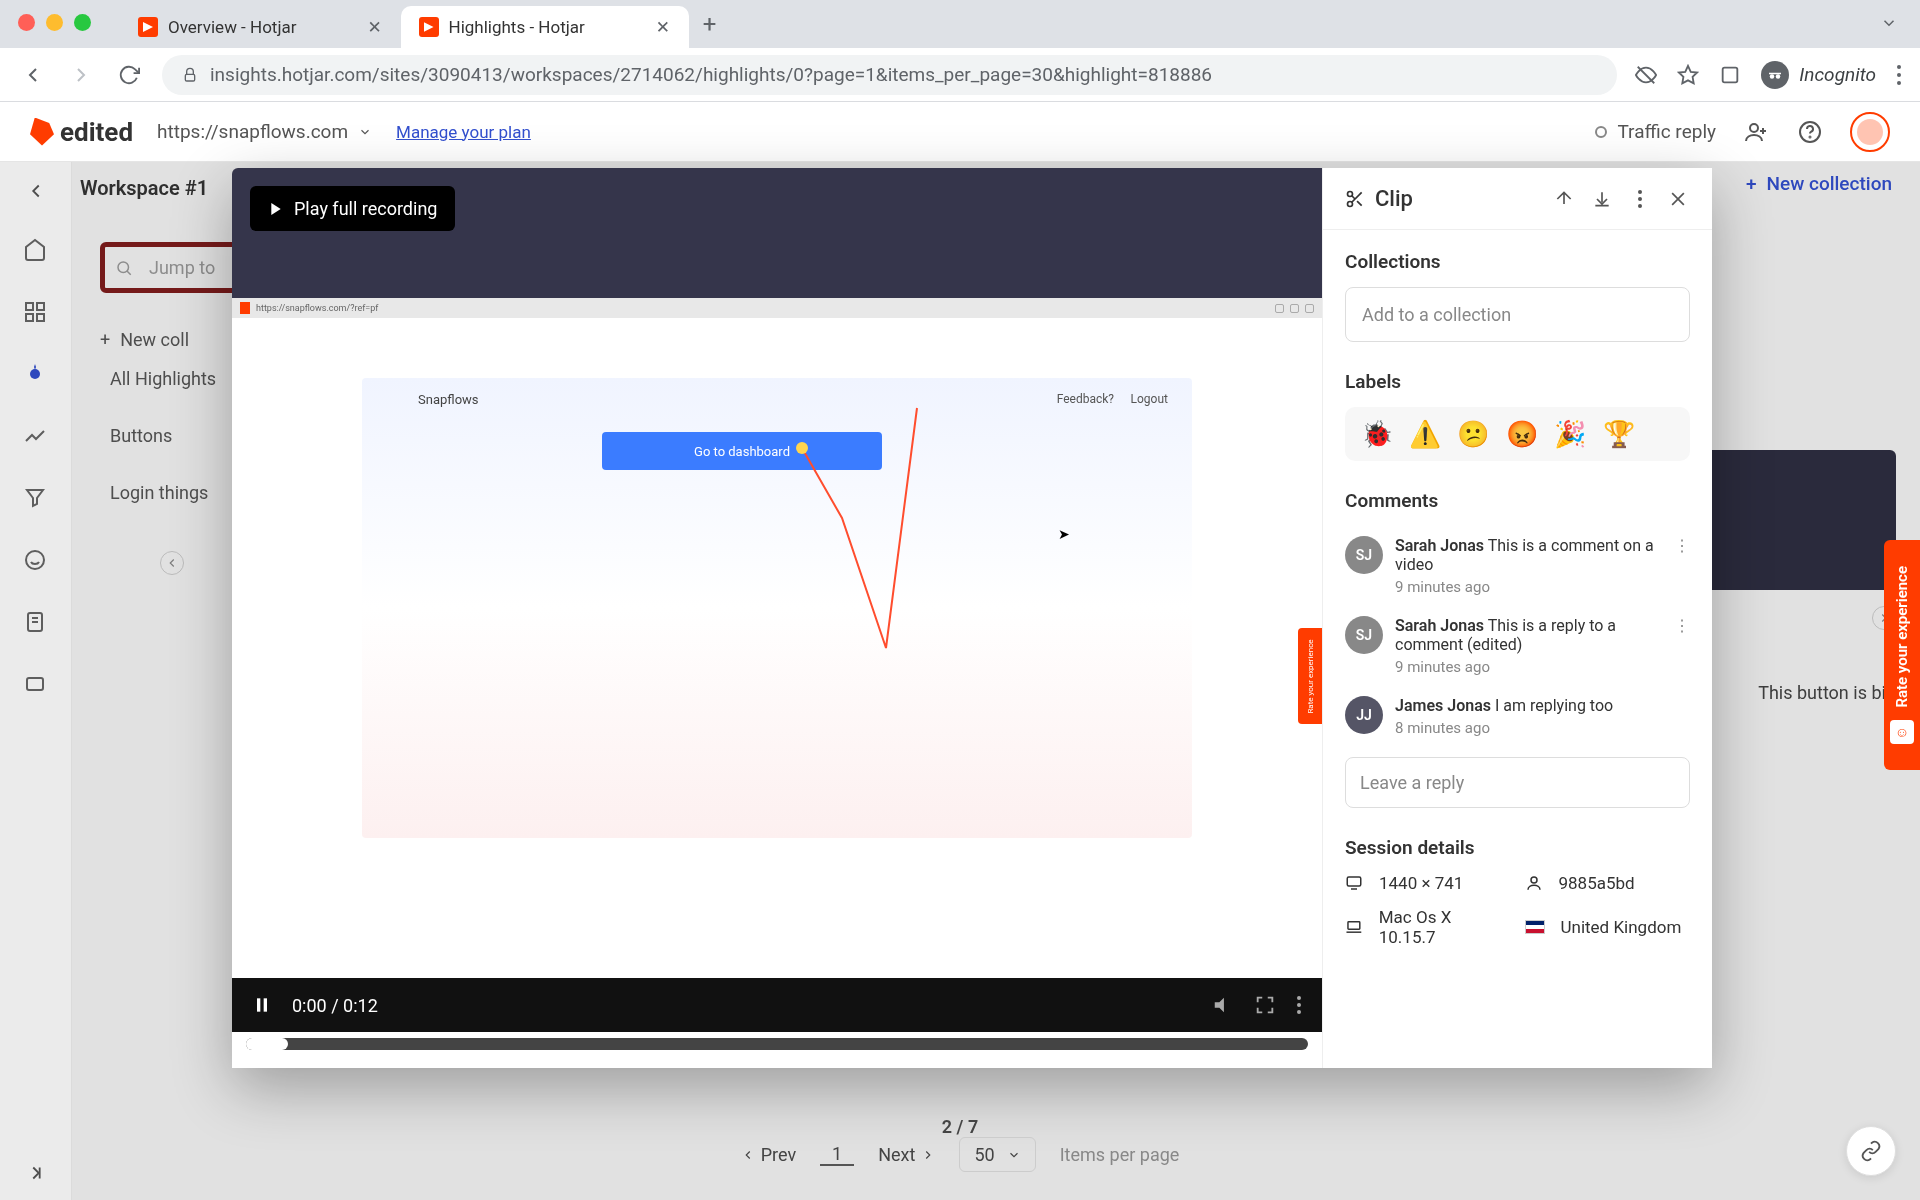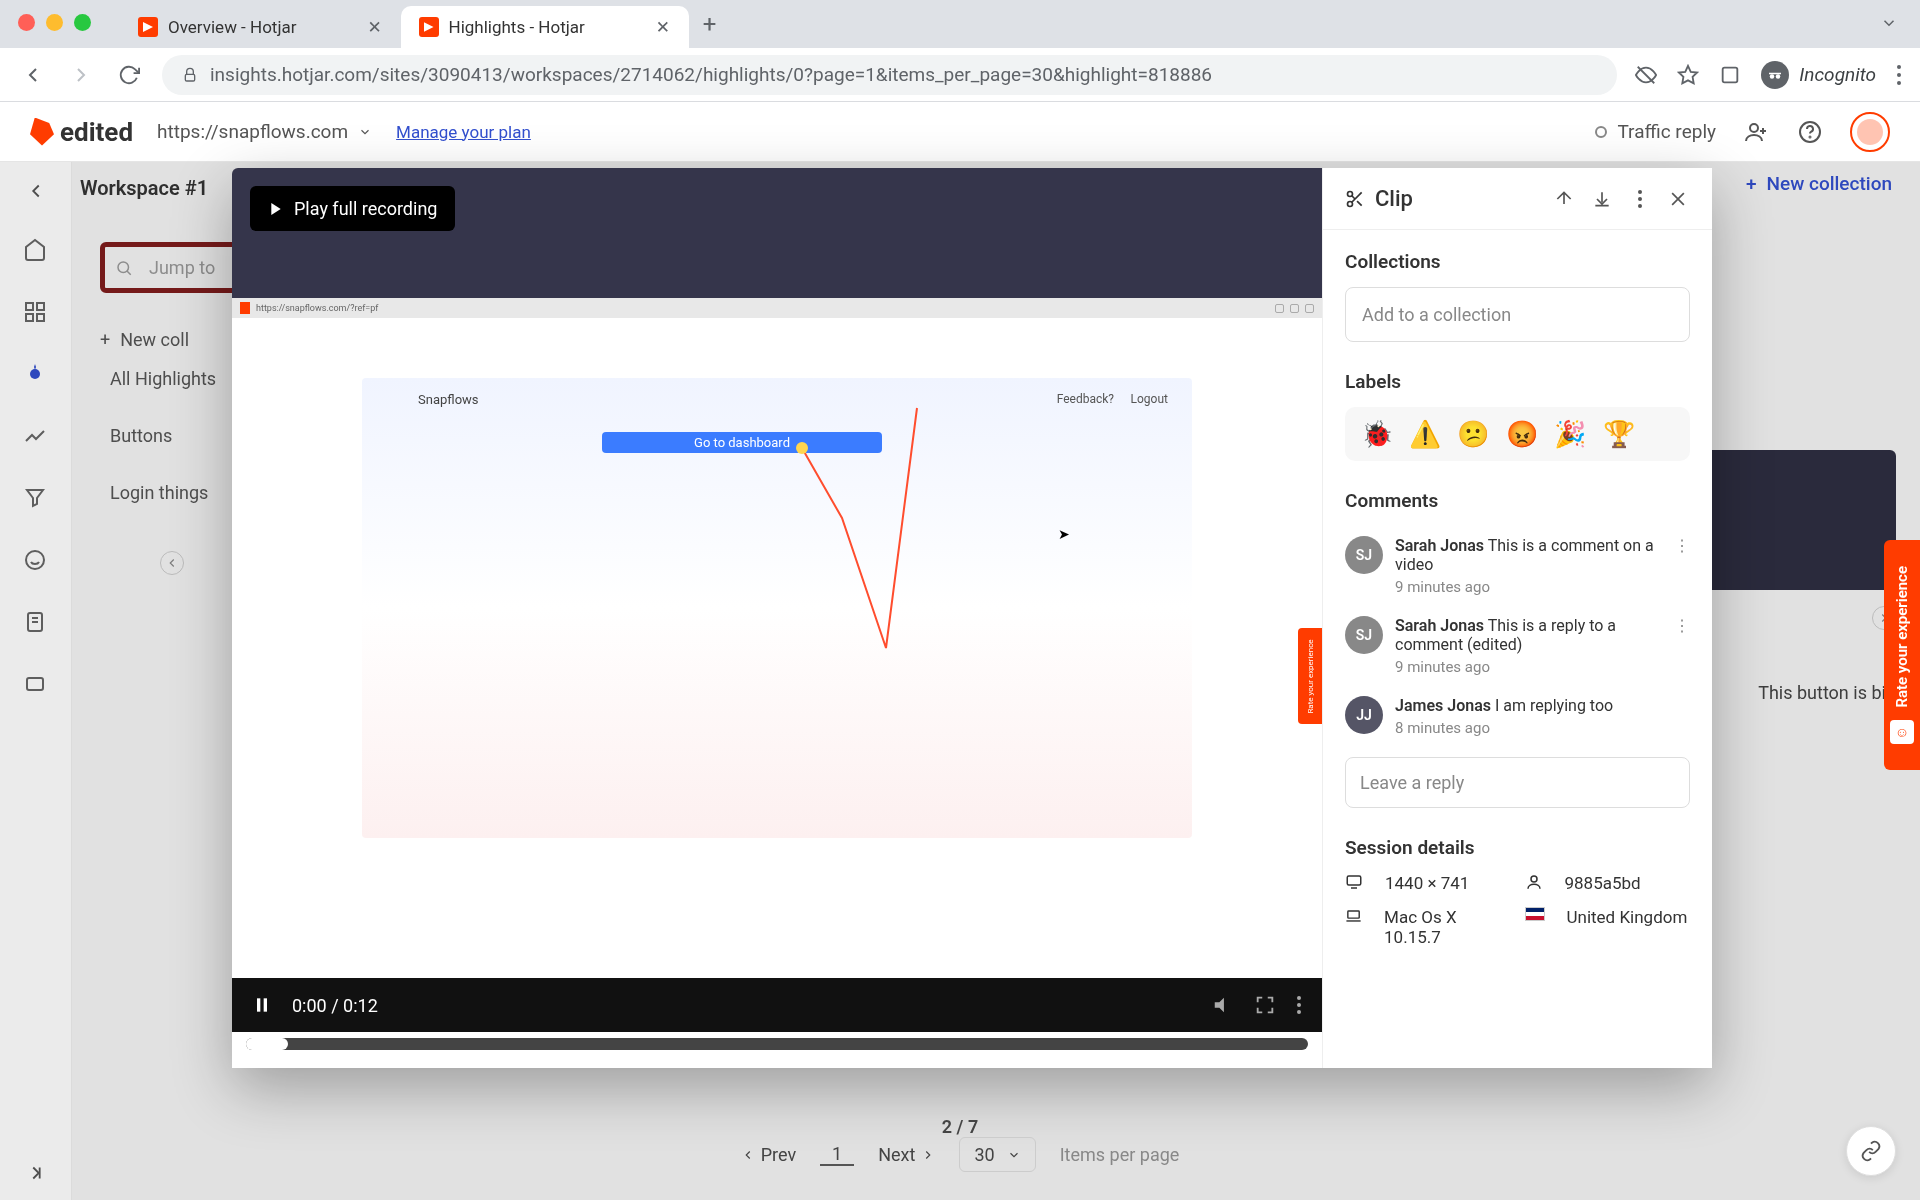--- a/index.html
+++ b/index.html
@@ -78,21 +78,21 @@
 .session-frame { margin: 130px 0 0 0; background: #fff; flex: 1; position: relative; }
 .session-url-bar { height: 20px; background: #e8e8e8; display: flex; align-items: center; padding: 0 8px; gap: 6px; }
 .session-url-bar .mini-flame { width: 10px; height: 12px; background: #ff3c00; }
 .session-url-text { font-size: 9px; color: #666; }
 .session-url-icons { margin-left: auto; display: flex; gap: 6px; }
 .session-url-icons span { width: 9px; height: 9px; border: 1px solid #aaa; border-radius: 2px; }
 .session-inner { position: relative; height: 460px; background: linear-gradient(#f0f4ff 0%, #fff 50%, #fdf0f0 100%); margin: 60px 130px 0; border-radius: 4px; }
 .session-inner .brand { position: absolute; left: 56px; top: 14px; font-size: 13px; color: #444; }
 .session-inner .feedback { position: absolute; right: 78px; top: 14px; font-size: 12px; color: #555; }
 .session-inner .logout { position: absolute; right: 24px; top: 14px; font-size: 12px; color: #555; }
-.session-inner .gobtn { position: absolute; left: 240px; top: 54px; width: 280px; height: 21px; background: #3b7cff; color: #fff; display: flex; align-items: center; justify-content: center; border-radius: 4px; font-size: 13px; }
+.session-inner .gobtn { position: absolute; left: 240px; top: 54px; width: 280px; height: 38px; background: #3b7cff; color: #fff; display: flex; align-items: center; justify-content: center; border-radius: 4px; font-size: 13px; }
 .session-inner svg.trail { position: absolute; left: 420px; top: 20px; }
 .session-inner .cursor { position: absolute; left: 696px; top: 148px; font-size: 14px; color: #000; }
 .feedback-tab { position: absolute; right: 0; top: 330px; width: 24px; height: 96px; background: #ff3c00; border-radius: 4px 0 0 4px; display: flex; align-items: center; justify-content: center; }
 .feedback-tab span { transform: rotate(-90deg); color: #fff; font-size: 8px; white-space: nowrap; }
 
 .video-controls { height: 54px; background: #111; display: flex; align-items: center; padding: 0 20px; gap: 20px; color: #fff; position: absolute; left: 0; right: 0; bottom: 36px; }
 .video-controls .time { font-size: 18px; }
 .video-controls .spacer { flex: 1; }
 .vc-icon { color: #aaa; }
 .progress-bar { position: absolute; left: 14px; right: 14px; bottom: 18px; height: 12px; background: #444; border-radius: 6px; }
@@ -110,21 +110,21 @@
 .labels-row { display: flex; gap: 16px; background: #f7f7f7; border-radius: 10px; padding: 12px 16px; margin-bottom: 28px; font-size: 26px; }
 .comment { display: flex; gap: 12px; padding: 10px 0; align-items: flex-start; }
 .comment .av { width: 38px; height: 38px; border-radius: 50%; background: #888; color: #fff; font-size: 14px; font-weight: 600; display: flex; align-items: center; justify-content: center; flex-shrink: 0; }
 .comment .body { flex: 1; }
 .comment .author { font-weight: 600; color: #333; }
 .comment .text { color: #333; }
 .comment .meta { color: #888; font-size: 15px; margin-top: 4px; }
 .comment .more { color: #888; }
 .reply-box { border: 1px solid #ddd; border-radius: 8px; padding: 14px; color: #888; font-size: 18px; margin-top: 10px; margin-bottom: 28px; }
 .sess-grid { display: grid; grid-template-columns: 1fr 1fr; gap: 14px; font-size: 17px; color: #333; }
-.sess-item { display: flex; gap: 22px; }
+.sess-item { display: flex; align-items: center; gap: 16px; }
 .flag { width: 20px; height: 14px; background: linear-gradient(#012169 33%, #fff 33% 66%, #c8102e 66%); border: 1px solid #ccc; }
 
 
 .pagination { position: absolute; left: 0; right: 0; bottom: 0; height: 84px; display: flex; flex-direction: column; align-items: center; justify-content: flex-start; color: #444; }
 .page-counter { font-size: 18px; font-weight: 600; }
 .page-row { display: flex; align-items: center; gap: 24px; font-size: 18px; }
 .page-row .pn { display: flex; align-items: center; gap: 6px; }
 .page-num { border-bottom: 2px solid #555; padding: 0 12px; }
 .ipp-select { display: flex; align-items: center; gap: 12px; border: 1px solid #ccc; border-radius: 6px; padding: 6px 14px; }
 .ipp-label { color: #888; }
@@ -560,21 +560,21 @@
         <span>Prev</span>
       </div>
       <div class="page-num">1</div>
       <div class="pn">
         <span>Next</span>
         <svg width="14" height="14" viewBox="0 0 24 24" fill="none" stroke="currentColor" stroke-width="2">
             <polyline points="9 18 15 12 9 6"></polyline>
           </svg>
       </div>
       <div class="ipp-select">
-        <span>30</span>
+        <span>50</span>
         <svg width="14" height="14" viewBox="0 0 24 24" fill="none" stroke="currentColor" stroke-width="2">
             <polyline points="6 9 12 15 18 9"></polyline>
           </svg>
       </div>
       <span class="ipp-label">Items per page</span>
     </div>
   </div>
 </div>
 
 <div class="rate-rail">

